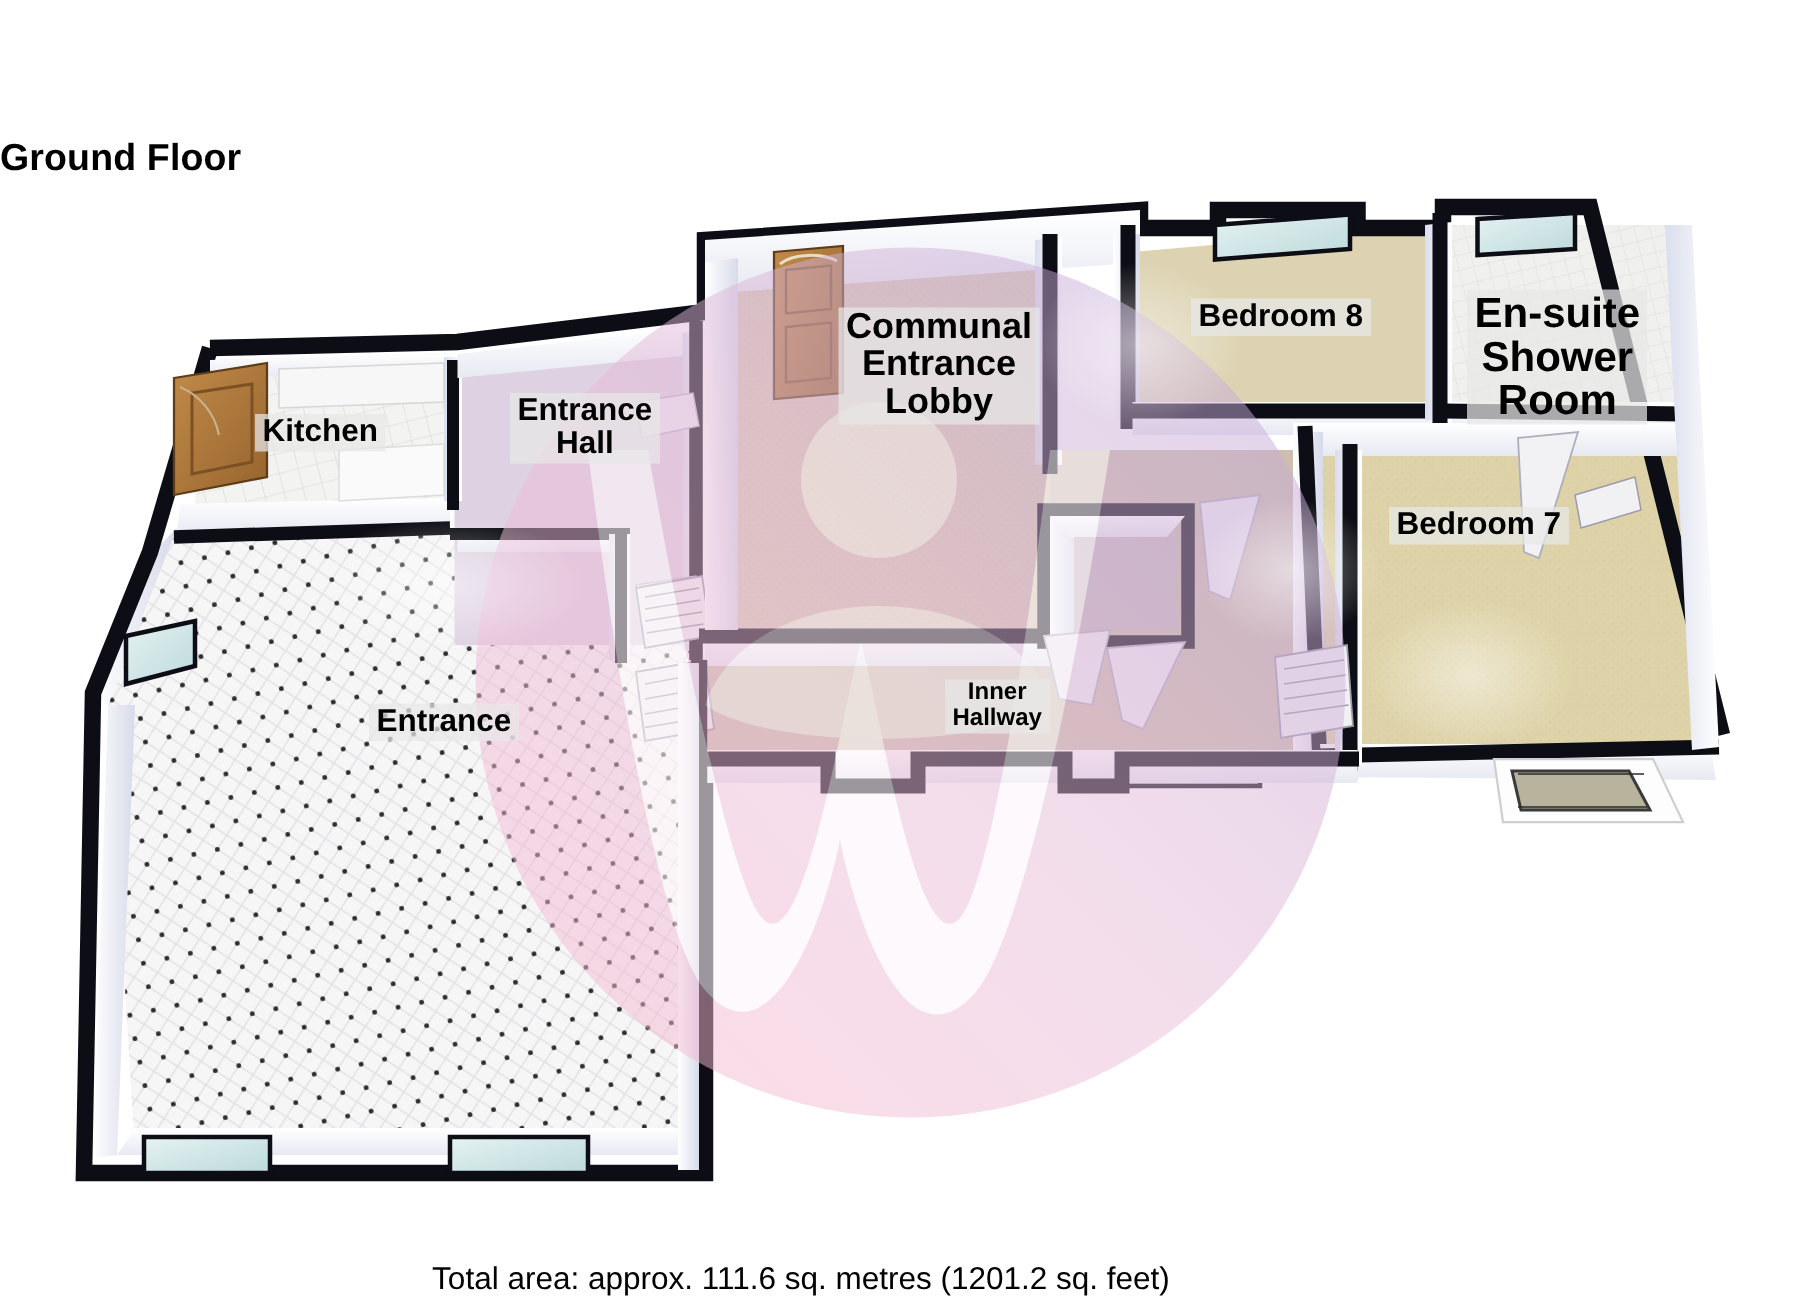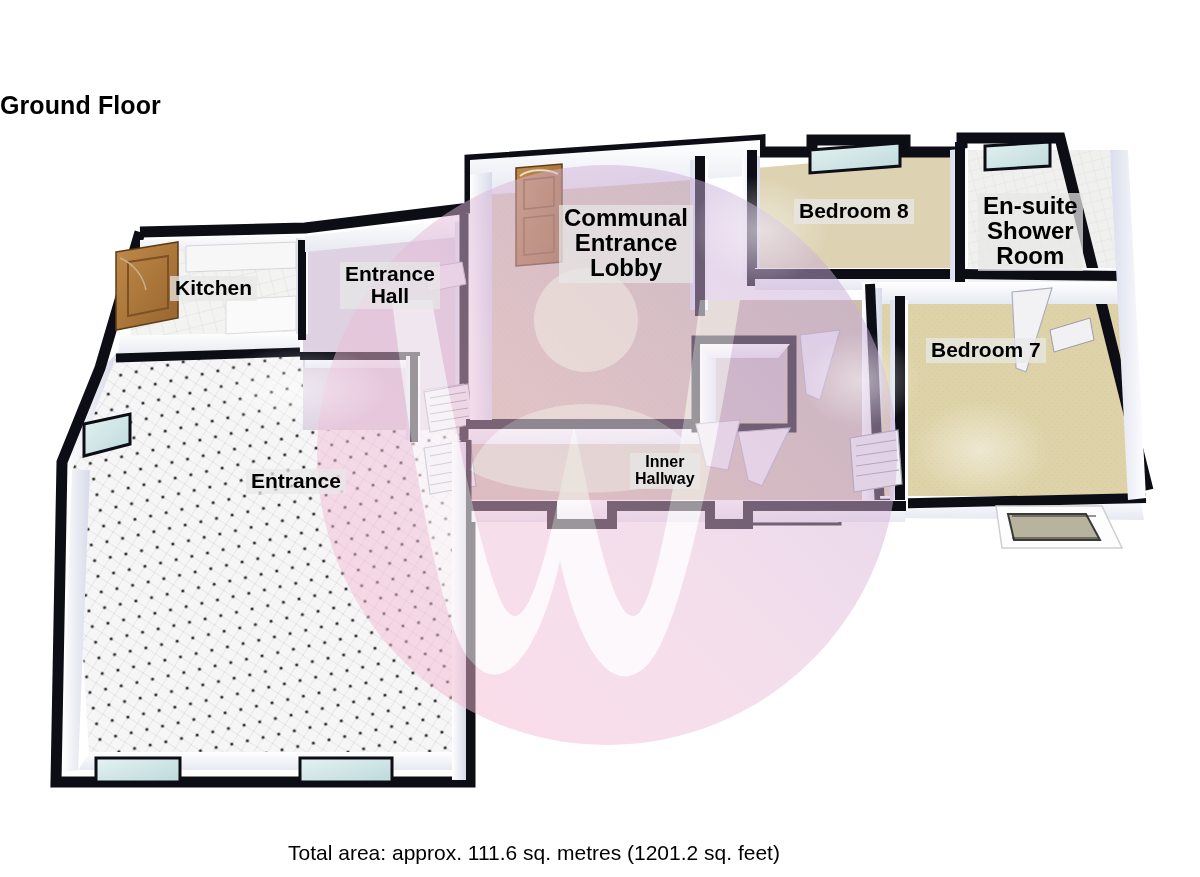--- a/index.html
+++ b/index.html
@@ -45,21 +45,21 @@
     letter-spacing:0px;
     pointer-events:auto;
   }
   .lbl-communal{left:559px;top:205px;font-size:24px;}
   .lbl-bathroom{left:170px;top:276px;font-size:21px;}
   .lbl-entrance{left:340px;top:262px;font-size:21px;}
   .lbl-kitchen {left:246px;top:469px;font-size:21px;}
   .lbl-inner   {left:630px;top:453px;font-size:16px;}
   .lbl-bed2    {left:794px;top:199px;font-size:21px;}
   .lbl-bed1    {left:926px;top:338px;font-size:21px;}
-  .lbl-ensuite {left:978px;top:193px;font-size:24px;}
+  .lbl-ensuite {left:978px;top:193px;font-size:28px;}
 </style>
 </head>
 <body>
 
 <div id="plan-root">
 
   <div class="header">
     <div class="floor-title">Ground Floor</div>
   </div>
 

